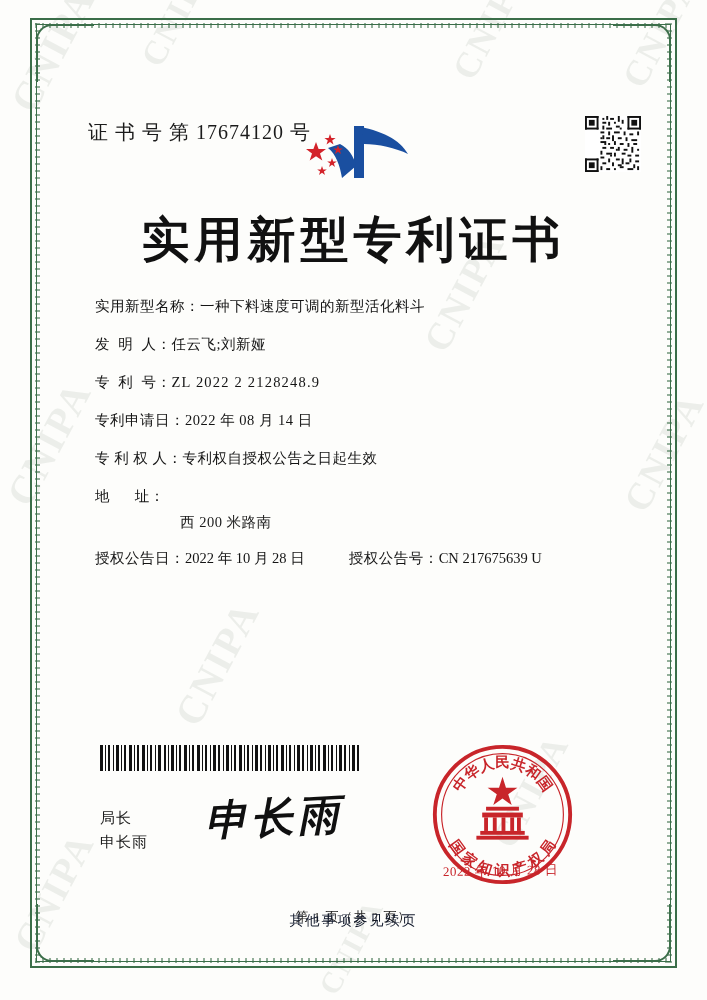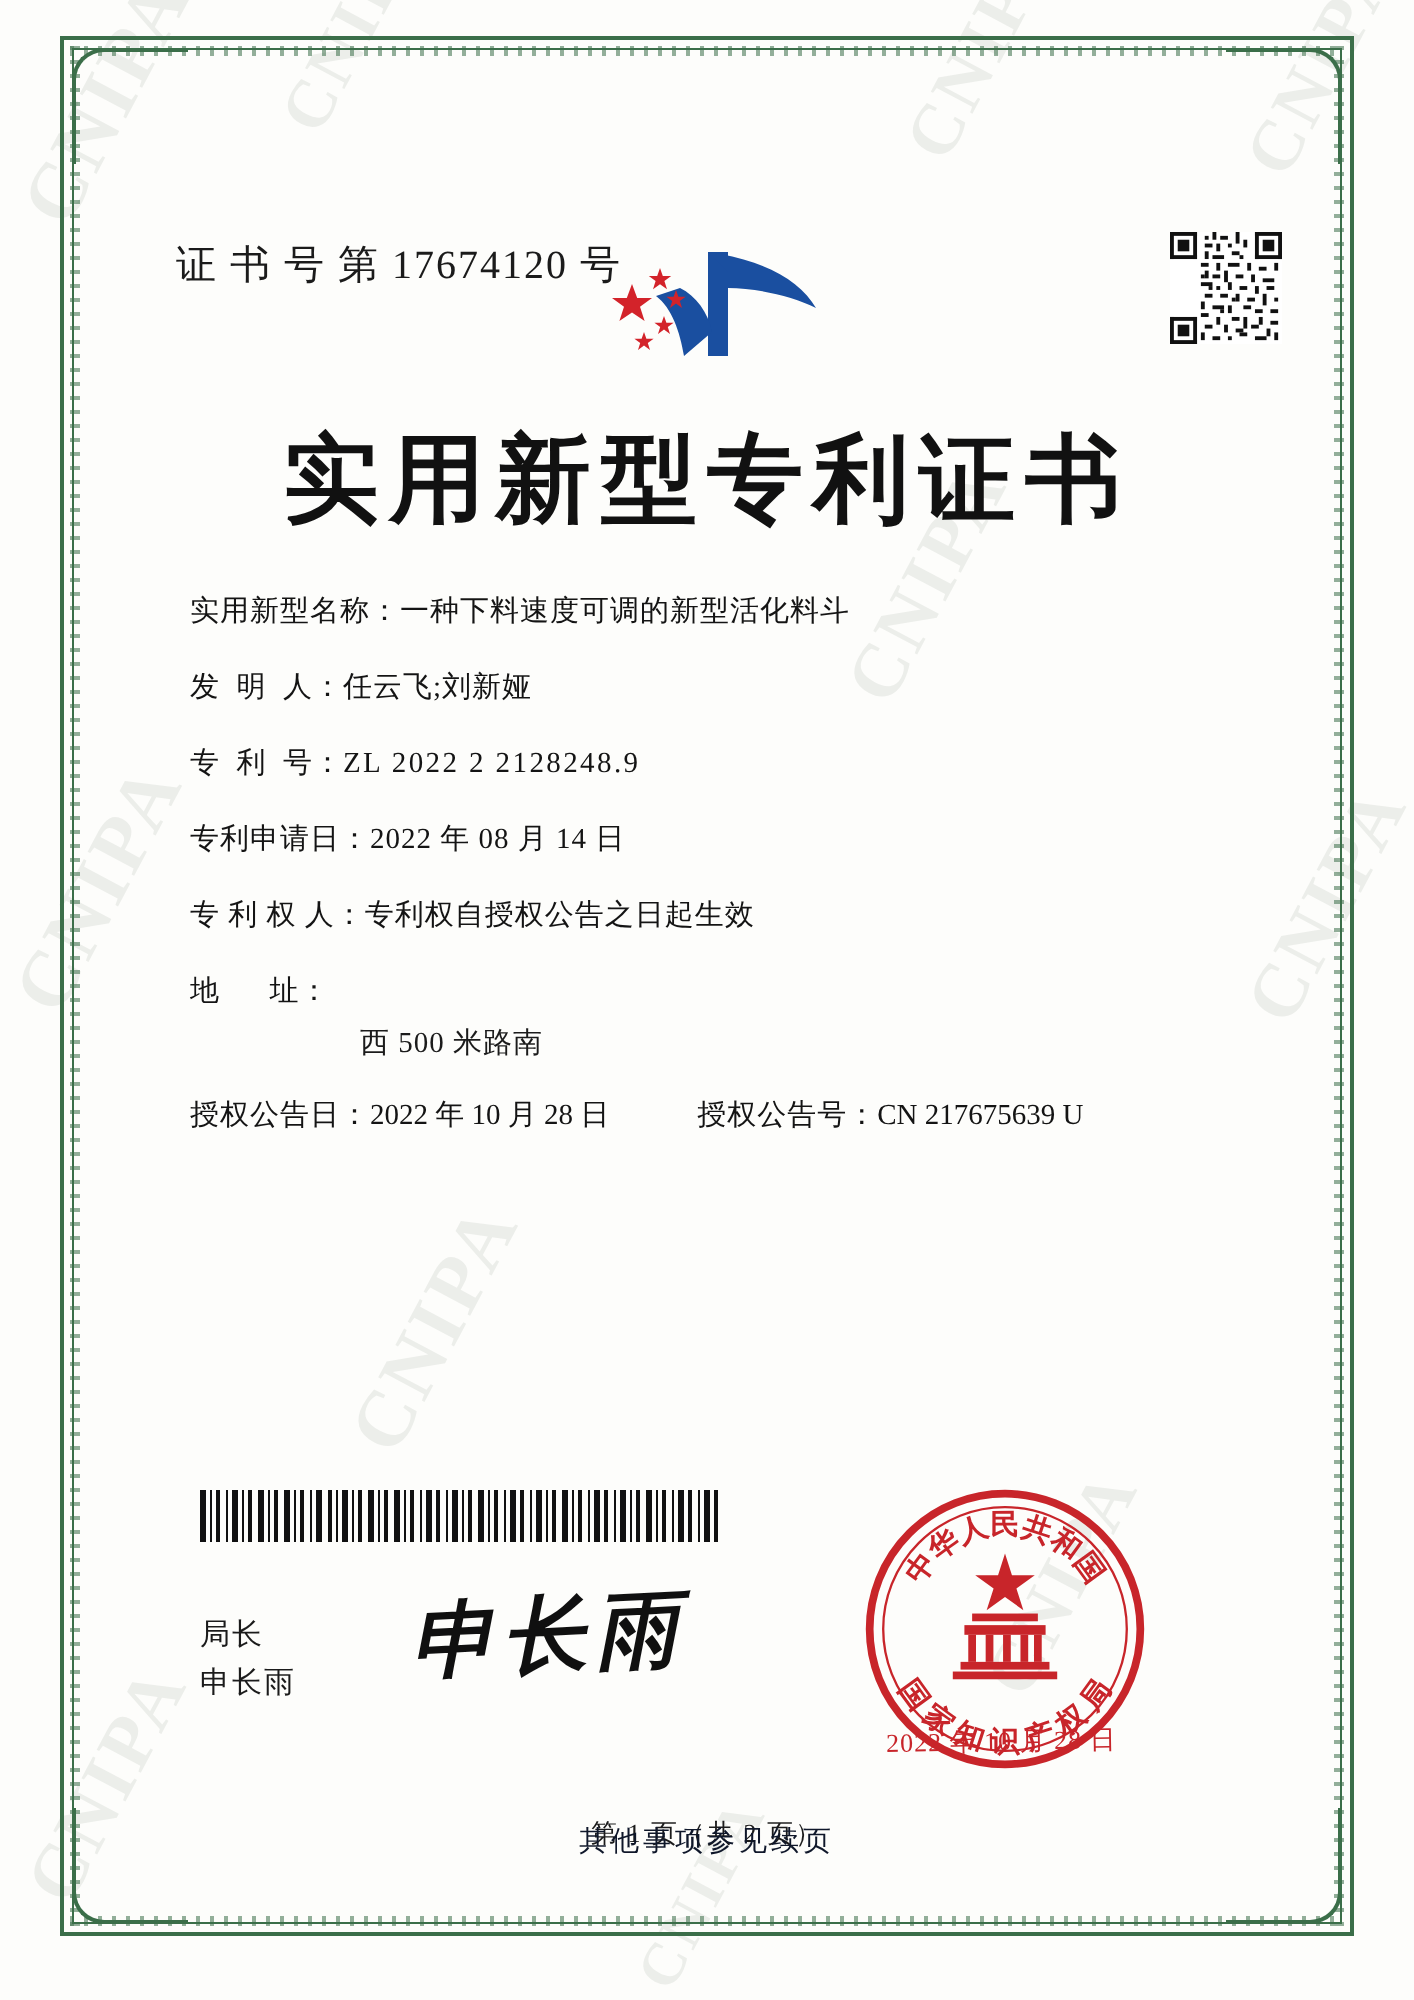--- a/index.html
+++ b/index.html
@@ -415,21 +415,21 @@
     </div>
 
     <div class="frow">
       <span class="flabel">专 利 权 人：</span>
       <span class="fvalue">专利权自授权公告之日起生效</span>
     </div>
 
     <div class="frow">
       <span class="flabel">地      址：</span>
     </div>
-    <div class="addr-line2">西 500 米路南</div>
+    <div class="addr-line2">西 200 米路南</div>
 
     <div class="frow two">
       <span class="flabel">授权公告日：</span>
       <span>2022 年 10 月 28 日</span>
       <span class="fsecond">
         <span class="flabel">授权公告号：</span>
         <span>CN 217675639 U</span>
       </span>
     </div>
 

